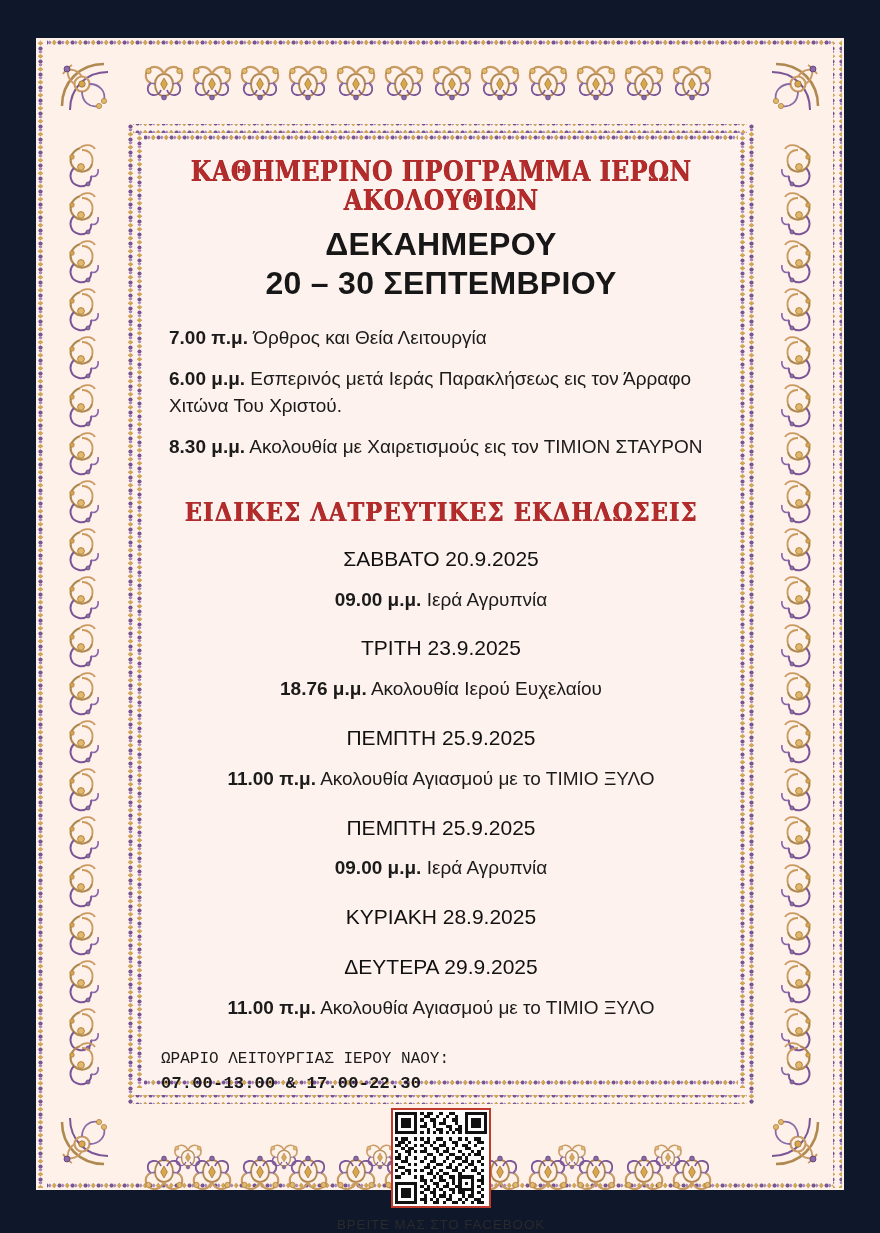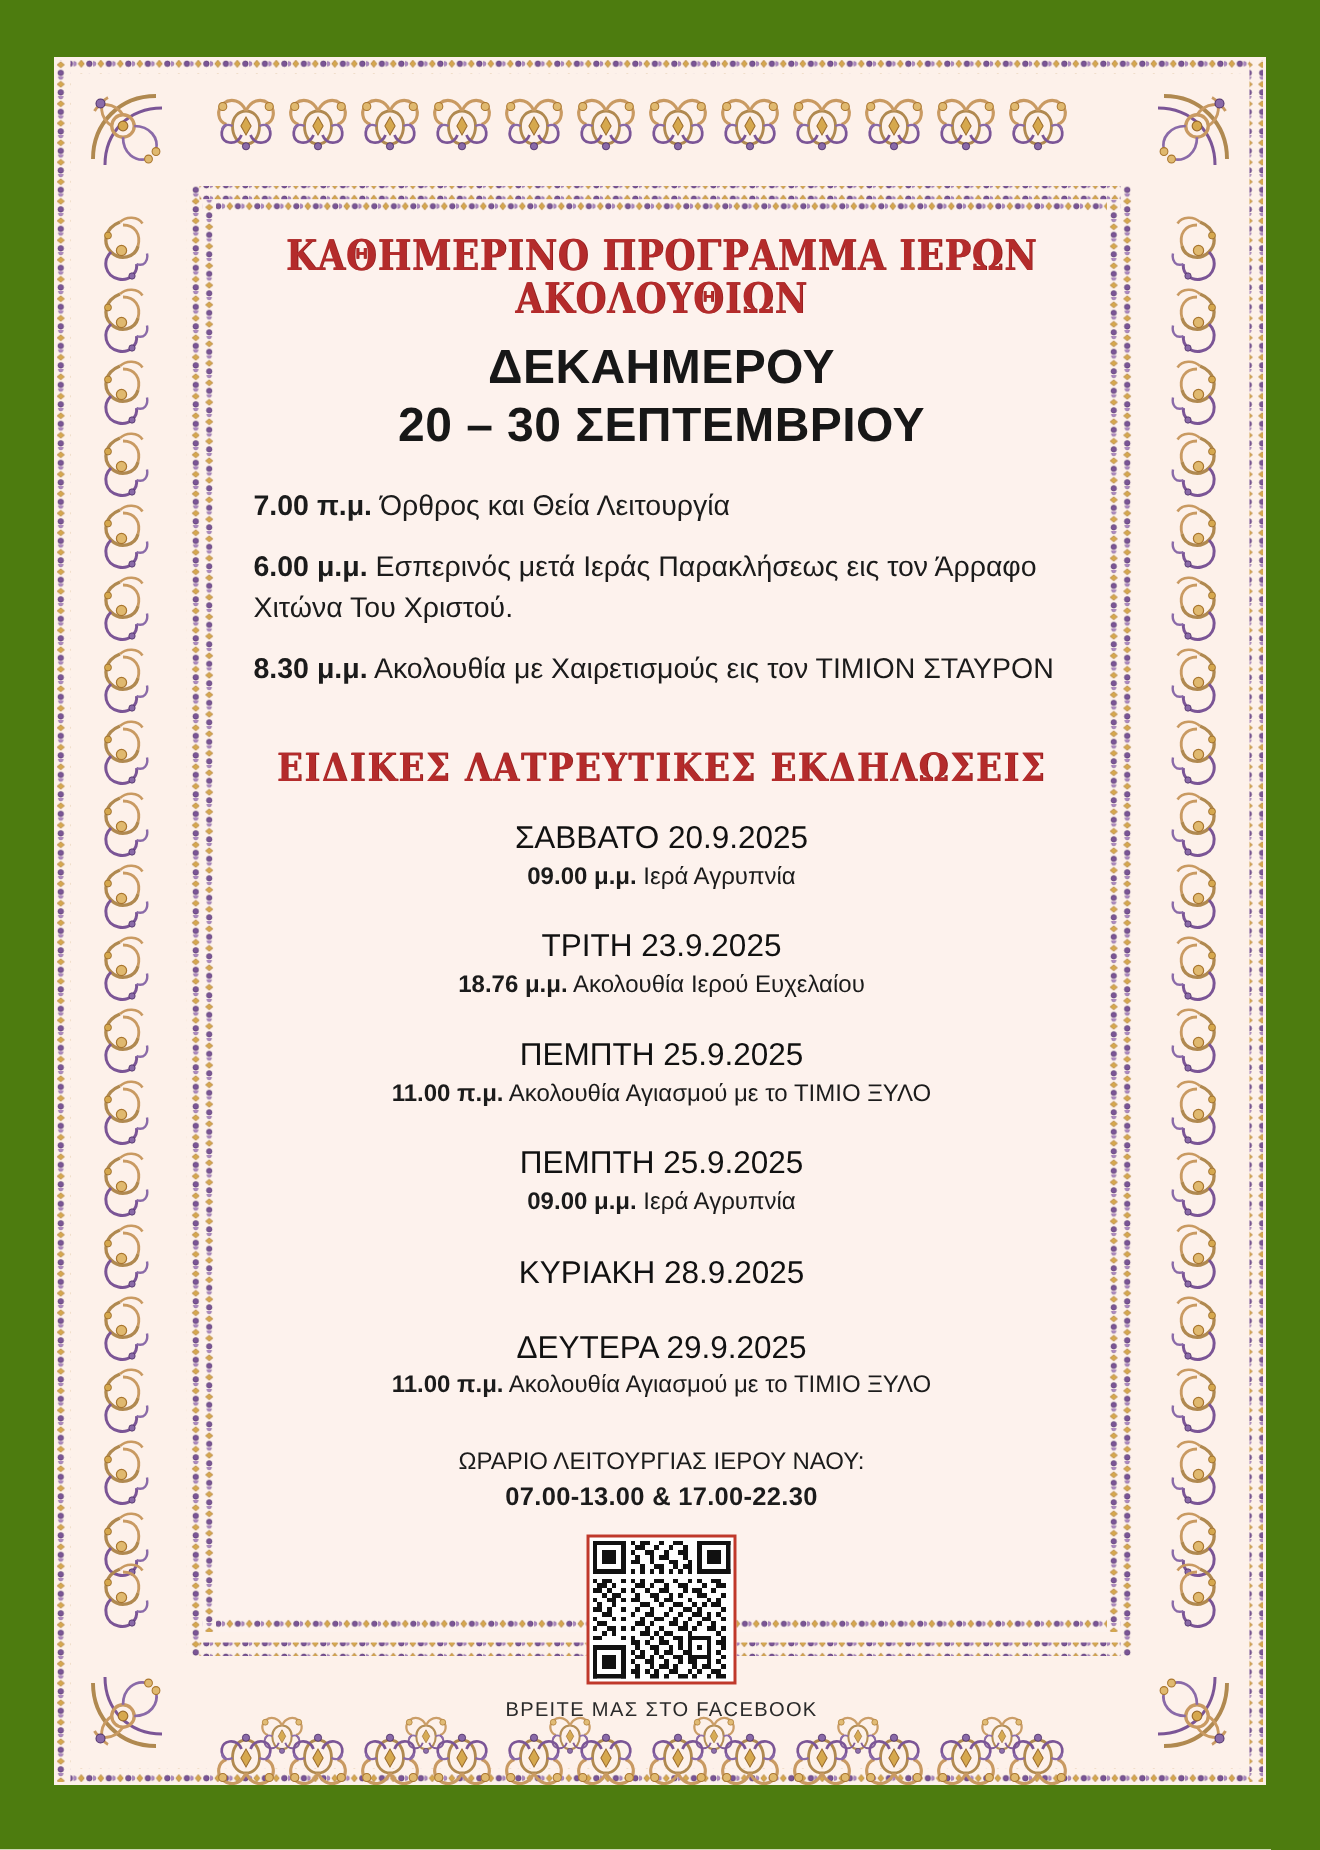--- a/index.html
+++ b/index.html
@@ -5,21 +5,21 @@
   html,body{margin:0;padding:0;}
   body{
     width:880px;height:1233px;
     background:#fdf4ee;
     font-family:"Liberation Sans",sans-serif;
     overflow:hidden;
   }
   .poster{
     position:relative;
     width:880px;height:1233px;
-    background:#4d7c0f;
+    background:#0f172a;
   }
 
   
   .ornament-frame{
     position:absolute;
     left:36px; top:38px;
     width:808px; height:1152px;
     background:#fdf1ea;
   }
   .ornament-frame svg{display:block;}
@@ -103,31 +103,31 @@
     margin-bottom:22px;
   }
   .event .date{
     color:#111;
     font-weight:400;
     font-size:21px;
     line-height:1.32;
   }
   .event .detail{
     color:#1b1b1b;
-    font-size:16px;
+    font-size:19px;
     line-height:1.36;
-    margin-top:1px;
+    margin-top:14px;
   }
   .event .detail .t{font-weight:700;}
 
   
   .hours{
-    text-align:center;
     margin-top:28px;
     color:#1b1b1b;
+    font-family:Liberation Mono, monospace;
   }
   .hours .lbl{font-size:16px;line-height:1.45;}
   .hours .val{font-size:17px;font-weight:700;line-height:1.45;letter-spacing:0.2px;}
 
   
   .qr-wrap{
     margin:12px auto 0 auto;
     width:92px;height:92px;
     border:2px solid #c0392b;
     background:#fff;

